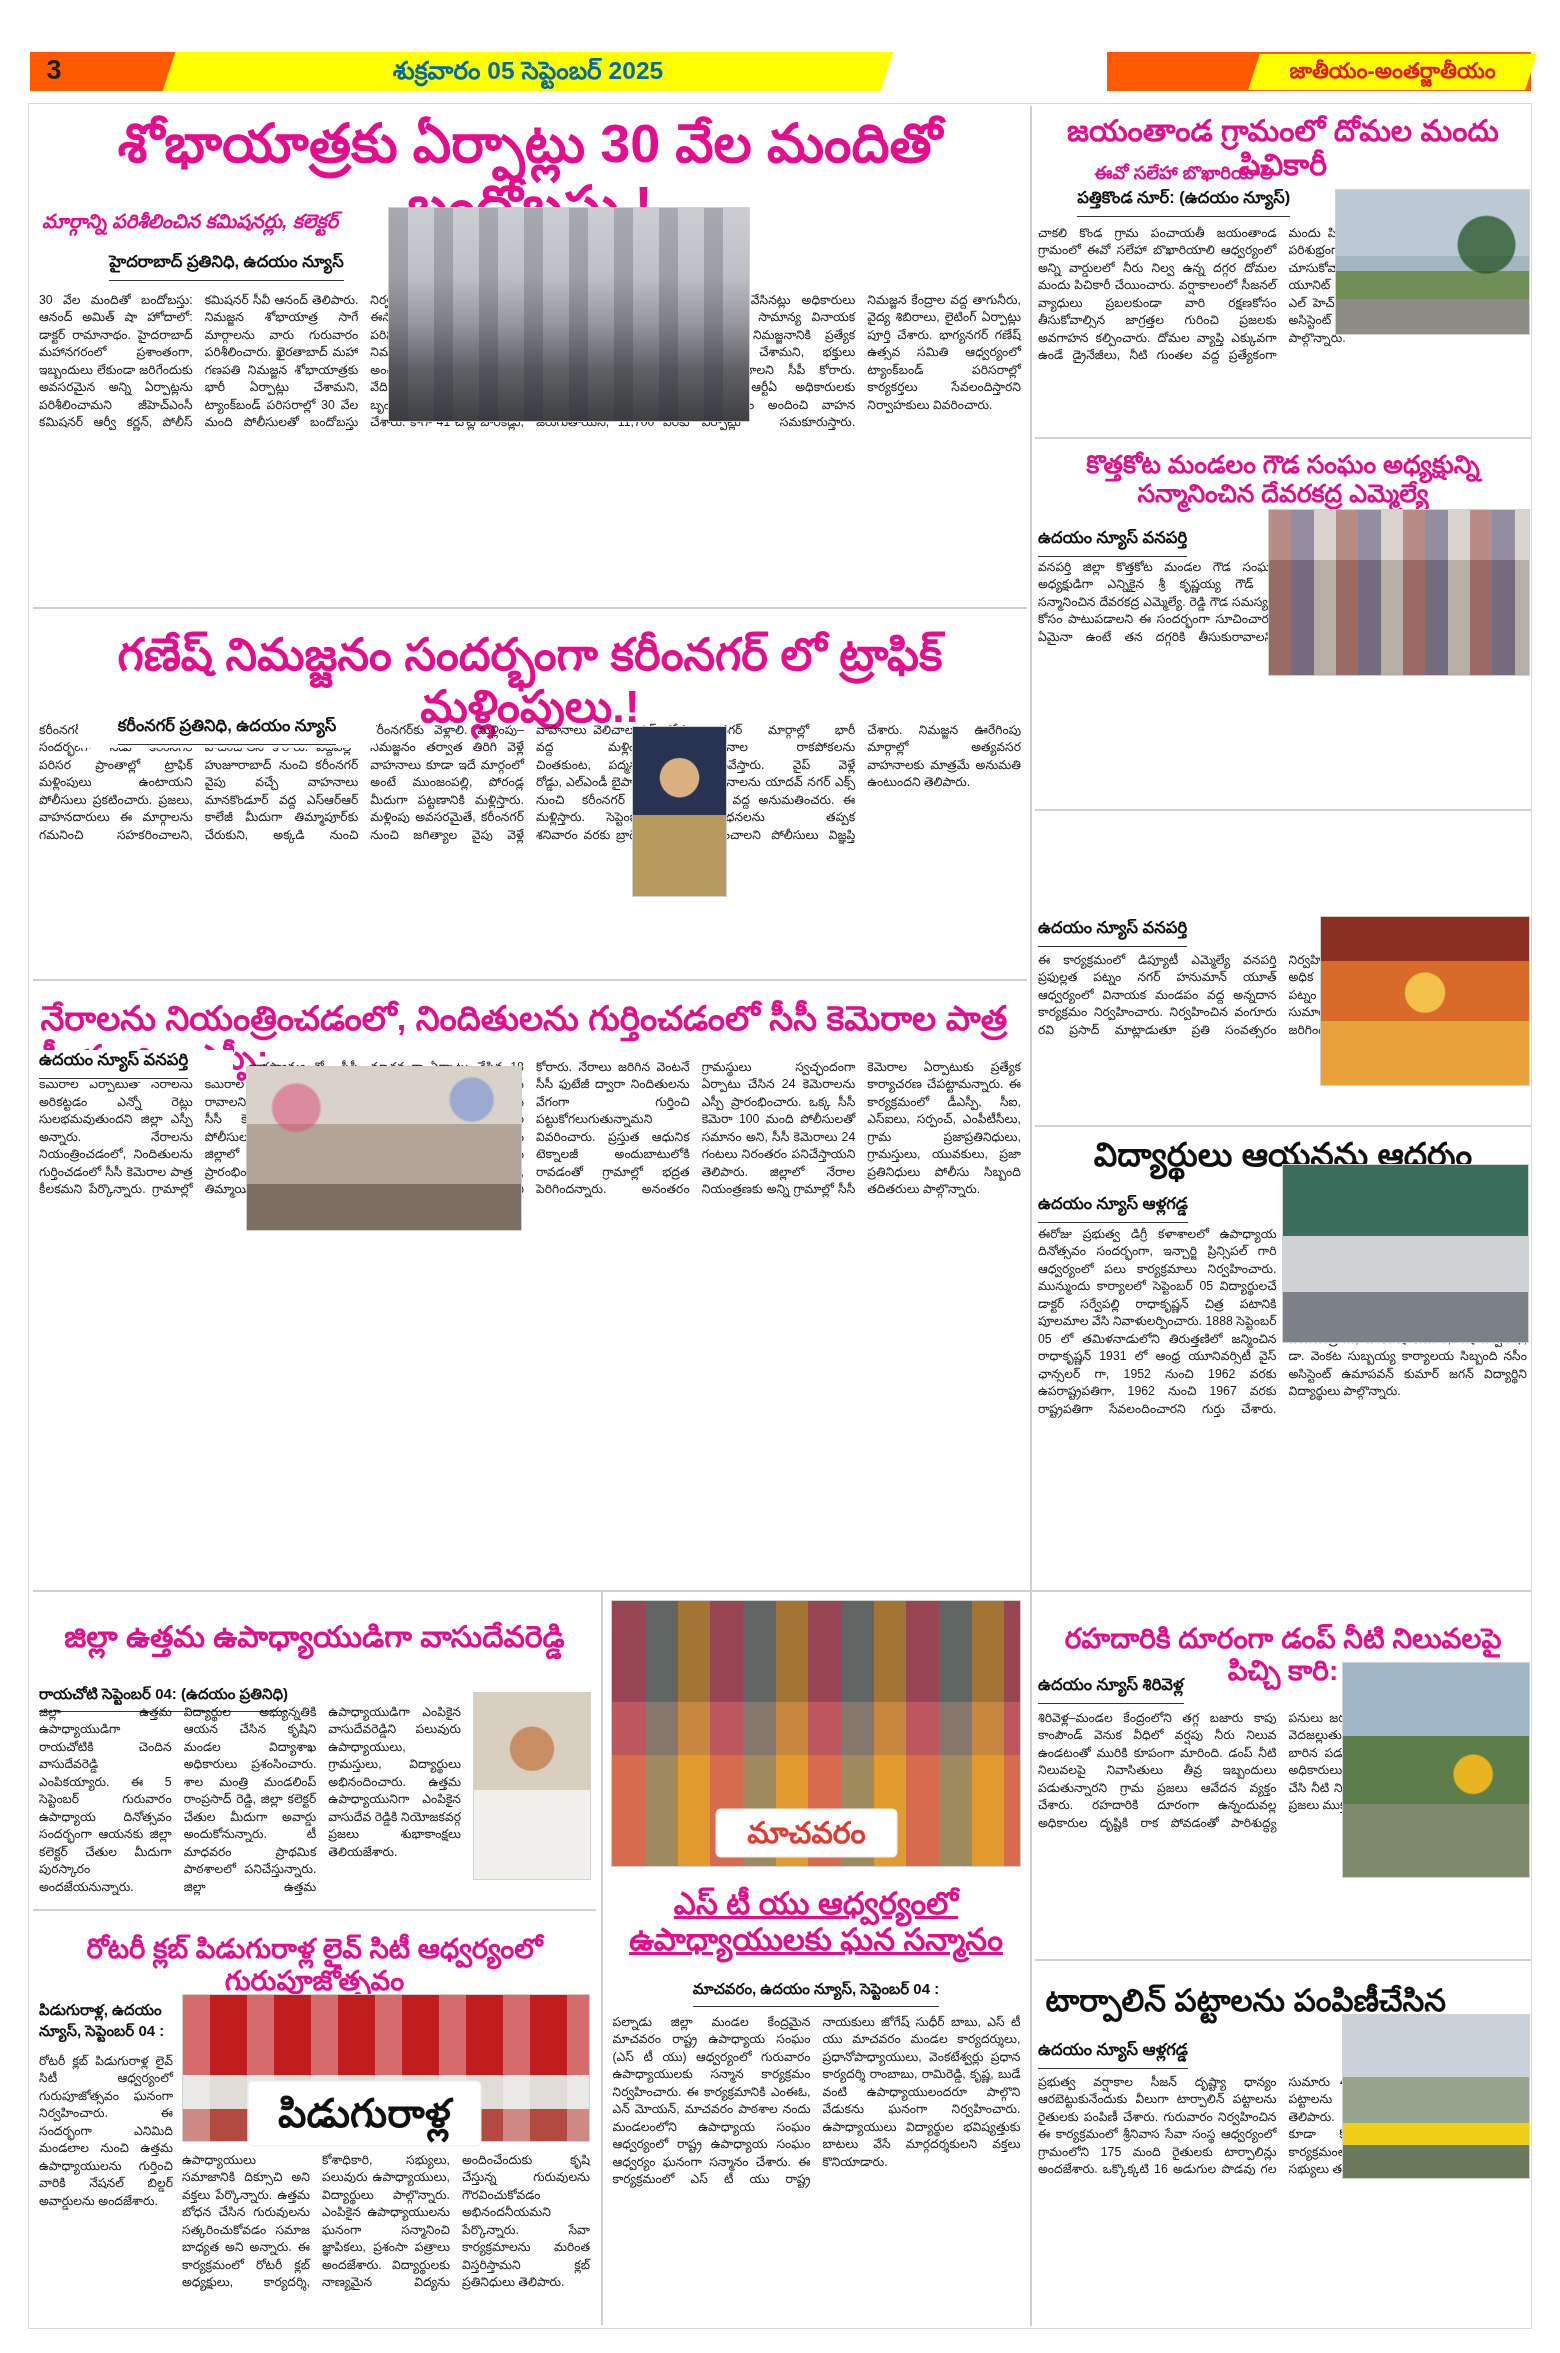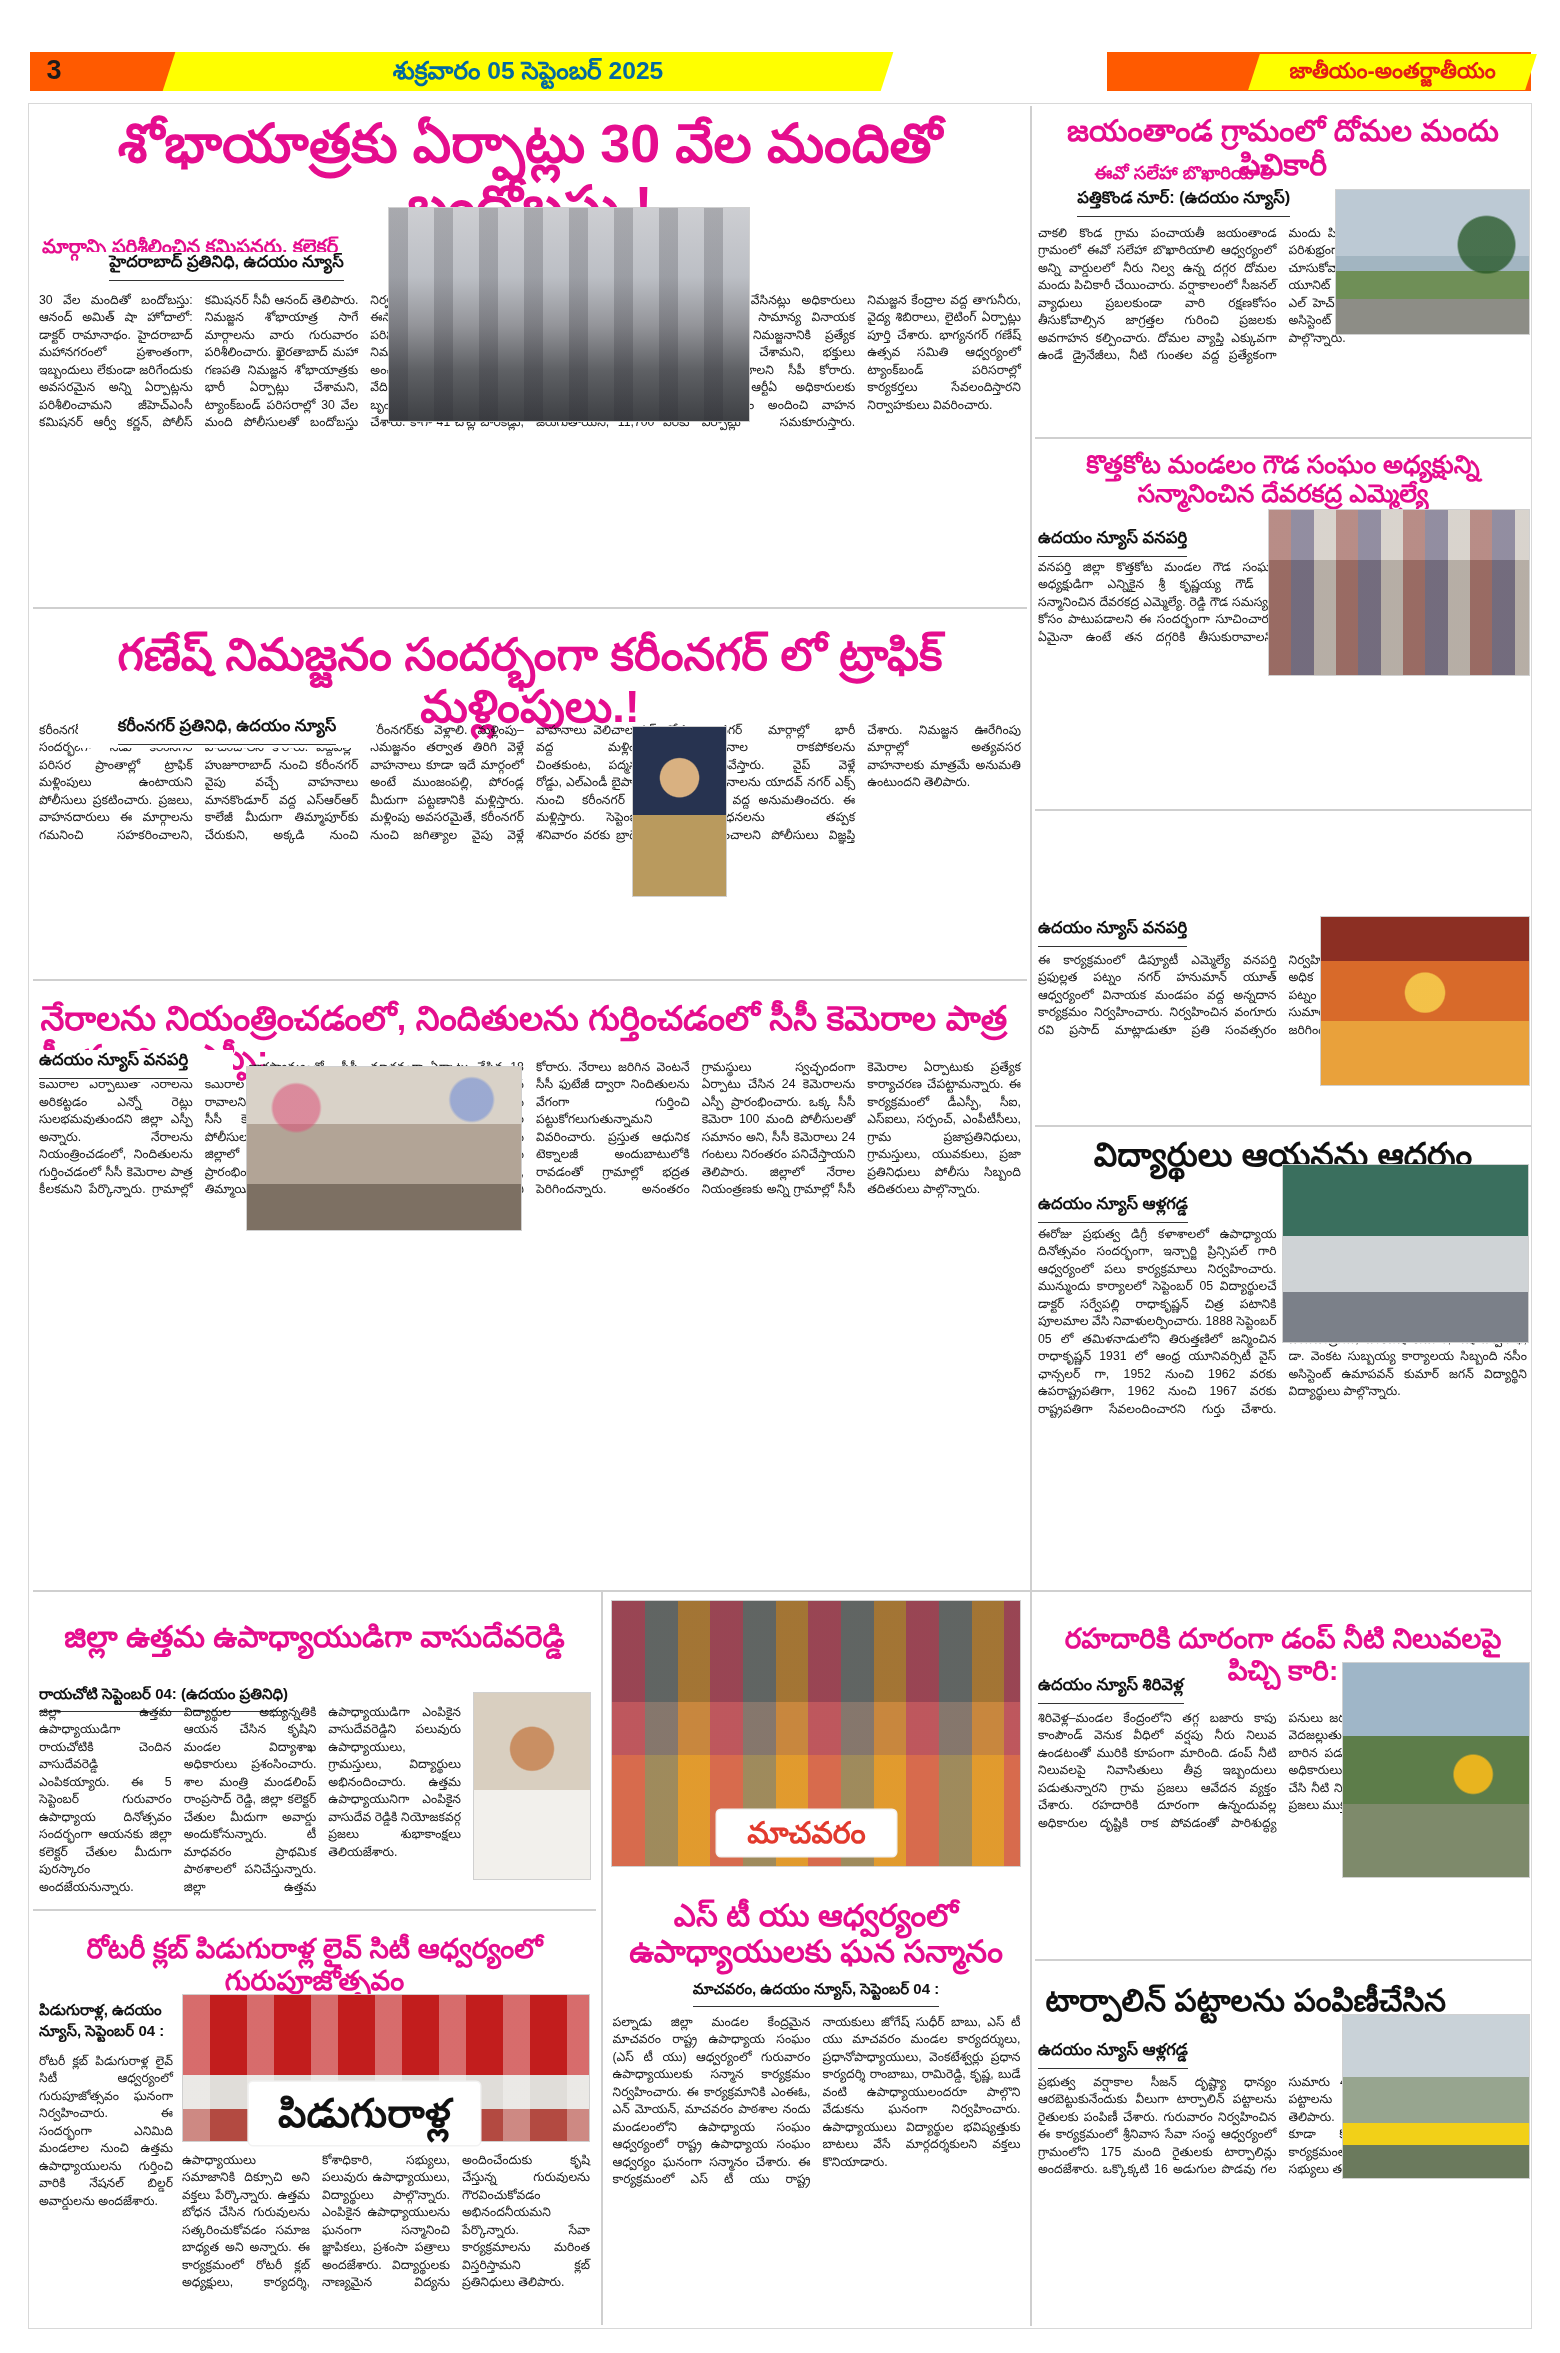--- a/index.html
+++ b/index.html
@@ -97,21 +97,21 @@
   <div class="hr" style="left:33px;top:979px;width:994px;"></div>
   <div class="hr" style="left:33px;top:1590px;width:1498px;"></div>
   <div class="hr" style="left:1035px;top:437px;width:496px;"></div>
   <div class="hr" style="left:1035px;top:809px;width:496px;"></div>
   <div class="hr" style="left:1035px;top:1125px;width:496px;"></div>
   <div class="hr" style="left:1035px;top:1959px;width:496px;"></div>
   <div class="hr" style="left:33px;top:1909px;width:563px;"></div>
 
   <div class="art" style="left:33px;top:106px;width:994px;height:498px;">
     <div class="hl" style="font-size:54px;padding:6px 15px 0;">శోభాయాత్రకు ఏర్పాట్లు 30 వేల మందితో బందోబస్తు.!</div>
-    <div class="subhead" style="position:absolute;left:9px;top:129px;">మార్గాన్ని పరిశీలించిన కమిషనర్లు, కలెక్టర్</div>
+    <div class="subhead" style="position:absolute;left:9px;top:104px;font-style:italic;">మార్గాన్ని పరిశీలించిన కమిషనర్లు, కలెక్టర్</div>
     <div style="position:absolute;left:52px;top:146px;width:283px;text-align:center;background:#fff;z-index:3;">
       <span class="byline">హైదరాబాద్ ప్రతినిధి, ఉదయం న్యూస్</span>
     </div>
     <div class="body-txt" style="position:absolute;left:6px;top:186px;width:982px;height:303px;column-count:6;">30 వేల మందితో బందోబస్తు: ఆనంద్ అమిత్ షా హోదాలో: డాక్టర్ రామానాథం. హైదరాబాద్ మహానగరంలో ప్రశాంతంగా, ఇబ్బందులు లేకుండా జరిగేందుకు అవసరమైన అన్ని ఏర్పాట్లను పరిశీలించామని జీహెచ్ఎంసీ కమిషనర్ ఆర్వీ కర్ణన్, పోలీస్ కమిషనర్ సీవీ ఆనంద్ తెలిపారు. నిమజ్జన శోభాయాత్ర సాగే మార్గాలను వారు గురువారం పరిశీలించారు. ఖైరతాబాద్ మహా గణపతి నిమజ్జన శోభాయాత్రకు భారీ ఏర్పాట్లు చేశామని, ట్యాంక్‌బండ్ పరిసరాల్లో 30 వేల మంది పోలీసులతో బందోబస్తు నిర్వహిస్తున్నట్లు వెల్లడించారు. ఈసారి 25 వేల వరకు గ్రీన్ పరిహార్‌తో పాటు 1,21,906 నిమజ్జనాలు జరుగుతాయని అంచనా వేశారు. నిమజ్జన వేదికల వద్ద క్రేన్లు, ఎన్డీఆర్ఎఫ్ బృందాలు, గజ ఈతగాళ్లను సిద్ధం చేశారు. కాగా 41 చోట్ల బారికేడ్లు, సీసీ కెమెరాలు ఏర్పాటు చేశారు. అత్యవసర చార్జీలను రూ.1000 నుంచి రూ.4500గా నిర్ణయించారు. గణేశ్ మండపాల వద్ద గడిచిన ఏడాది 6,254 నిమజ్జనాలు జరిగాయని, ఈ ఏడాది 13,250 నిమజ్జనాలు జరుగుతాయని, 11,700 వరకు అంచనా వేసినట్లు అధికారులు తెలిపారు. సామాన్య వినాయక విగ్రహాల నిమజ్జనానికి ప్రత్యేక ఏర్పాట్లు చేశామని, భక్తులు సహకరించాలని సీపీ కోరారు. నేరుగా ఆర్టీఏ అధికారులకు సమాచారం అందించి వాహన ఏర్పాట్లు సమకూరుస్తారు. నిమజ్జన కేంద్రాల వద్ద తాగునీరు, వైద్య శిబిరాలు, లైటింగ్ ఏర్పాట్లు పూర్తి చేశారు. భాగ్యనగర్ గణేష్ ఉత్సవ సమితి ఆధ్వర్యంలో ట్యాంక్‌బండ్ పరిసరాల్లో కార్యకర్తలు సేవలందిస్తారని నిర్వాహకులు వివరించారు.</div>
     <div class="photo ph-a1" style="left:355px;top:101px;width:362px;height:215px;z-index:4;"></div>
   </div>
 
   <div class="art" style="left:33px;top:610px;width:994px;height:368px;">
     <div class="hl" style="font-size:45px;padding:19.4px 22.4px 0;">గణేష్ నిమజ్జనం సందర్భంగా కరీంనగర్ లో ట్రాఫిక్ మళ్లింపులు.!</div>
     <div style="position:absolute;left:45px;top:106px;width:298px;text-align:center;background:#fff;z-index:3;padding-bottom:3px;">
@@ -146,21 +146,21 @@
     </div>
     <div class="body-txt" style="position:absolute;left:6px;top:142px;width:134px;height:261px;column-count:1;">రోటరీ క్లబ్ పిడుగురాళ్ల లైవ్ సిటీ ఆధ్వర్యంలో గురుపూజోత్సవం ఘనంగా నిర్వహించారు. ఈ సందర్భంగా ఎనిమిది మండలాల నుంచి ఉత్తమ ఉపాధ్యాయులను గుర్తించి వారికి నేషనల్ బిల్డర్ అవార్డులను అందజేశారు.</div>
     <div class="photo ph-a5" style="left:149px;top:83px;width:408px;height:148px;"></div>
     <div class="badge" style="left:216px;top:171px;width:231px;height:63px;font-size:40px;line-height:63px;color:#111;z-index:5;">పిడుగురాళ్ల</div>
     <div class="body-txt" style="position:absolute;left:149px;top:241px;width:408px;height:161px;column-count:3;">ఉపాధ్యాయులు సమాజానికి దిక్సూచి అని వక్తలు పేర్కొన్నారు. ఉత్తమ బోధన చేసిన గురువులను సత్కరించుకోవడం సమాజ బాధ్యత అని అన్నారు. ఈ కార్యక్రమంలో రోటరీ క్లబ్ అధ్యక్షులు, కార్యదర్శి, కోశాధికారి, సభ్యులు, పలువురు ఉపాధ్యాయులు, విద్యార్థులు పాల్గొన్నారు. ఎంపికైన ఉపాధ్యాయులను ఘనంగా సన్మానించి జ్ఞాపికలు, ప్రశంసా పత్రాలు అందజేశారు. విద్యార్థులకు నాణ్యమైన విద్యను అందించేందుకు కృషి చేస్తున్న గురువులను గౌరవించుకోవడం అభినందనీయమని పేర్కొన్నారు. సేవా కార్యక్రమాలను మరింత విస్తరిస్తామని క్లబ్ ప్రతినిధులు తెలిపారు.</div>
   </div>
 
   <div class="art" style="left:605px;top:1592px;width:422px;height:733px;">
     <div class="photo ph-a6" style="left:6px;top:7.5px;width:410px;height:267px;"></div>
     <div class="badge" style="left:112px;top:218px;width:179px;height:46px;font-size:30px;line-height:46px;color:#e23a2e;z-index:5;">మాచవరం</div>
-    <div class="hl" style="position:absolute;left:0;top:306px;width:100%;font-size:31px;padding:0 22.4px;">ఎస్ టీ యు ఆధ్వర్యంలో ఉపాధ్యాయులకు ఘన సన్మానం</div>
+    <div class="hl" style="position:absolute;left:0;top:294px;width:100%;font-size:31px;padding:0 22.4px;text-decoration:underline;">ఎస్ టీ యు ఆధ్వర్యంలో ఉపాధ్యాయులకు ఘన సన్మానం</div>
     <div style="position:absolute;left:0;top:388px;width:100%;text-align:center;">
       <span class="byline" style="font-size:15px;">మాచవరం, ఉదయం న్యూస్, సెప్టెంబర్ 04 :</span>
     </div>
     <div class="body-txt" style="position:absolute;left:7.5px;top:422px;width:408px;height:301px;column-count:2;">పల్నాడు జిల్లా మండల కేంద్రమైన మాచవరం రాష్ట్ర ఉపాధ్యాయ సంఘం (ఎస్ టీ యు) ఆధ్వర్యంలో గురువారం ఉపాధ్యాయులకు సన్మాన కార్యక్రమం నిర్వహించారు. ఈ కార్యక్రమానికి ఎంఈఓ, ఎన్ మోయన్, మాచవరం పాఠశాల నందు మండలంలోని ఉపాధ్యాయ సంఘం ఆధ్వర్యంలో రాష్ట్ర ఉపాధ్యాయ సంఘం ఆధ్వర్యం ఘనంగా సన్మానం చేశారు. ఈ కార్యక్రమంలో ఎస్ టీ యు రాష్ట్ర నాయకులు జోగేష్ సుధీర్ బాబు, ఎస్ టీ యు మాచవరం మండల కార్యదర్శులు, ప్రధానోపాధ్యాయులు, వెంకటేశ్వర్లు ప్రధాన కార్యదర్శి రాంబాబు, రామిరెడ్డి, కృష్ణ, బుడే వంటి ఉపాధ్యాయులందరూ పాల్గొని వేడుకను ఘనంగా నిర్వహించారు. ఉపాధ్యాయులు విద్యార్థుల భవిష్యత్తుకు బాటలు వేసే మార్గదర్శకులని వక్తలు కొనియాడారు.</div>
   </div>
 
   <div class="art" style="left:1035px;top:106px;width:496px;height:329px;">
     <div class="hl" style="font-size:30px;padding:7.5px 4.5px 0;">జయంతాండ గ్రామంలో దోమల మందు పిచికారీ</div>
     <div class="subhead" style="position:absolute;left:0;top:57px;width:60%;text-align:center;font-size:18px;">ఈవో సలేహా బొఖారియాలి</div>
     <div style="position:absolute;left:0;top:82px;width:60%;text-align:center;">

